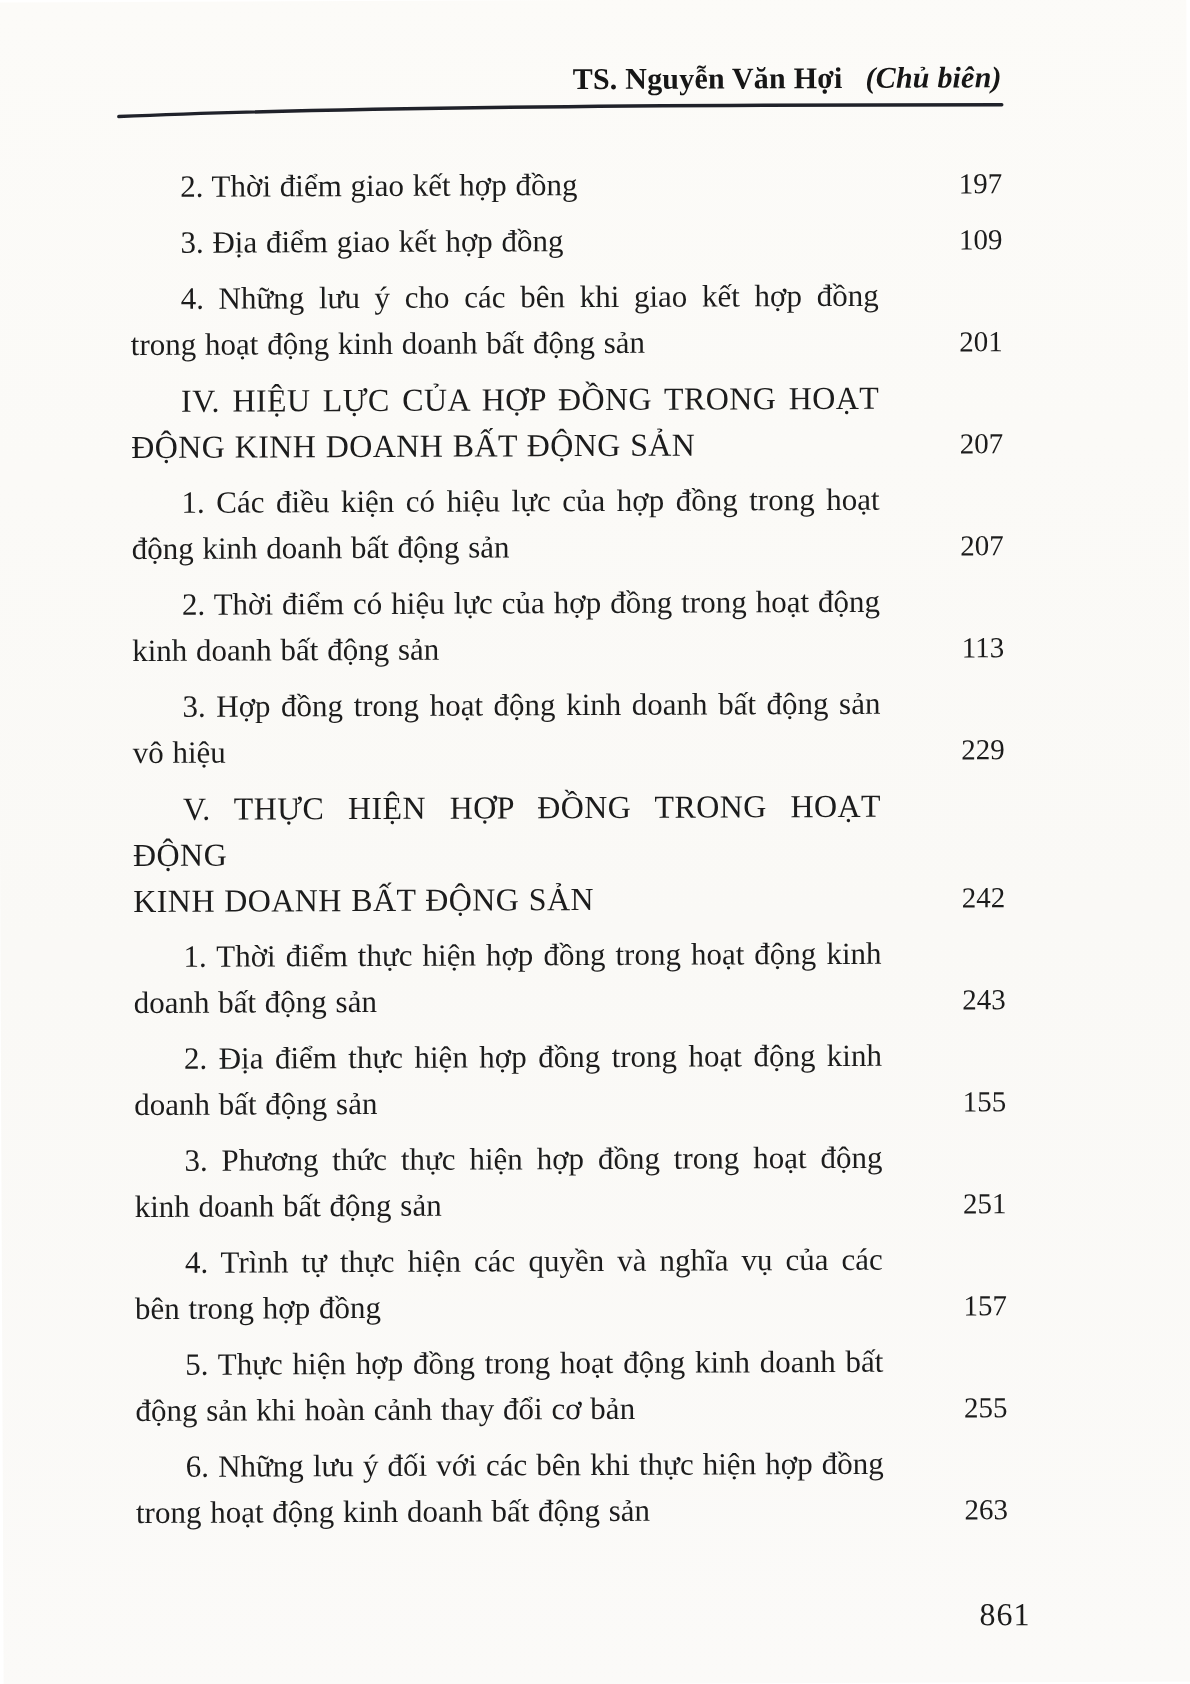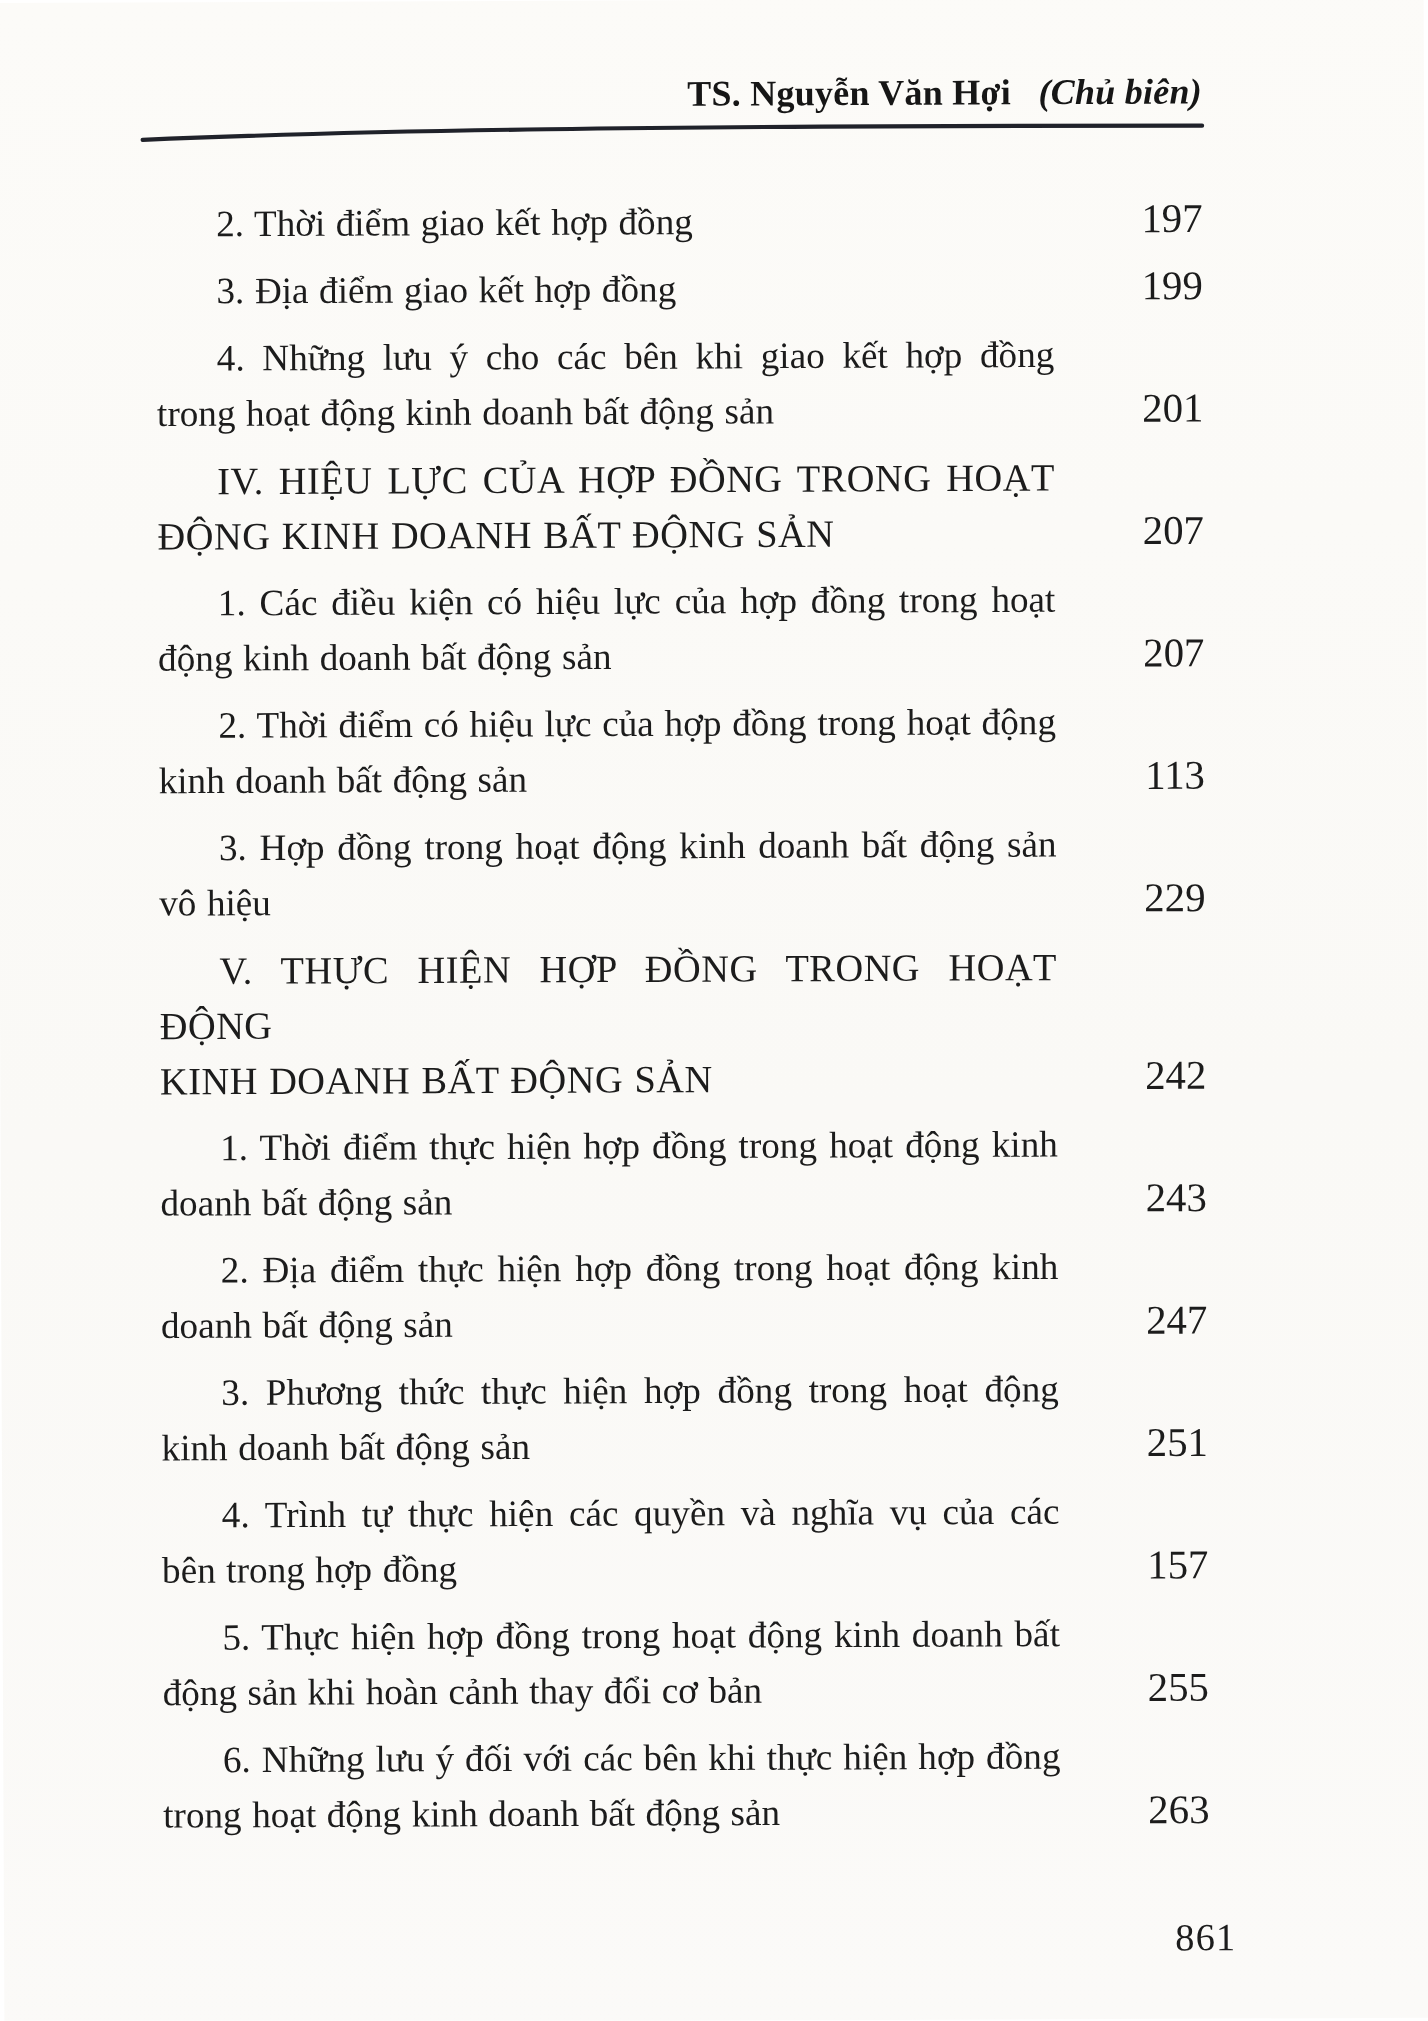--- a/index.html
+++ b/index.html
@@ -57,21 +57,21 @@
   }
   .line.first { text-indent: 50px; }
   .line.just { text-align: justify; text-align-last: justify; }
   .row.section .line {
     font-size: 32px;
     letter-spacing: 0.4px;
   }
   .pg {
     flex: 1 1 auto;
     text-align: right;
-    font-size: 34px;
+    font-size: 29px;
     line-height: 46px;
     color: var(--ink);
   }
   
   .footer {
     margin-top: 64px;
     text-align: right;
     padding-right: -10px;
   }
   .folio {
@@ -100,21 +100,21 @@
       <div class="row">
         <div class="titl">
           <div class="line first">2. Thời điểm giao kết hợp đồng</div>
         </div>
         <div class="pg">197</div>
       </div>
       <div class="row">
         <div class="titl">
           <div class="line first">3. Địa điểm giao kết hợp đồng</div>
         </div>
-        <div class="pg">199</div>
+        <div class="pg">109</div>
       </div>
       <div class="row">
         <div class="titl">
           <div class="line first just">4. Những lưu ý cho các bên khi giao kết hợp đồng</div>
           <div class="line">trong hoạt động kinh doanh bất động sản</div>
         </div>
         <div class="pg">201</div>
       </div>
       <div class="row section">
         <div class="titl">
@@ -156,21 +156,21 @@
           <div class="line first just">1. Thời điểm thực hiện hợp đồng trong hoạt động kinh</div>
           <div class="line">doanh bất động sản</div>
         </div>
         <div class="pg">243</div>
       </div>
       <div class="row">
         <div class="titl">
           <div class="line first just">2. Địa điểm thực hiện hợp đồng trong hoạt động kinh</div>
           <div class="line">doanh bất động sản</div>
         </div>
-        <div class="pg">247</div>
+        <div class="pg">155</div>
       </div>
       <div class="row">
         <div class="titl">
           <div class="line first just">3. Phương thức thực hiện hợp đồng trong hoạt động</div>
           <div class="line">kinh doanh bất động sản</div>
         </div>
         <div class="pg">251</div>
       </div>
       <div class="row">
         <div class="titl">

